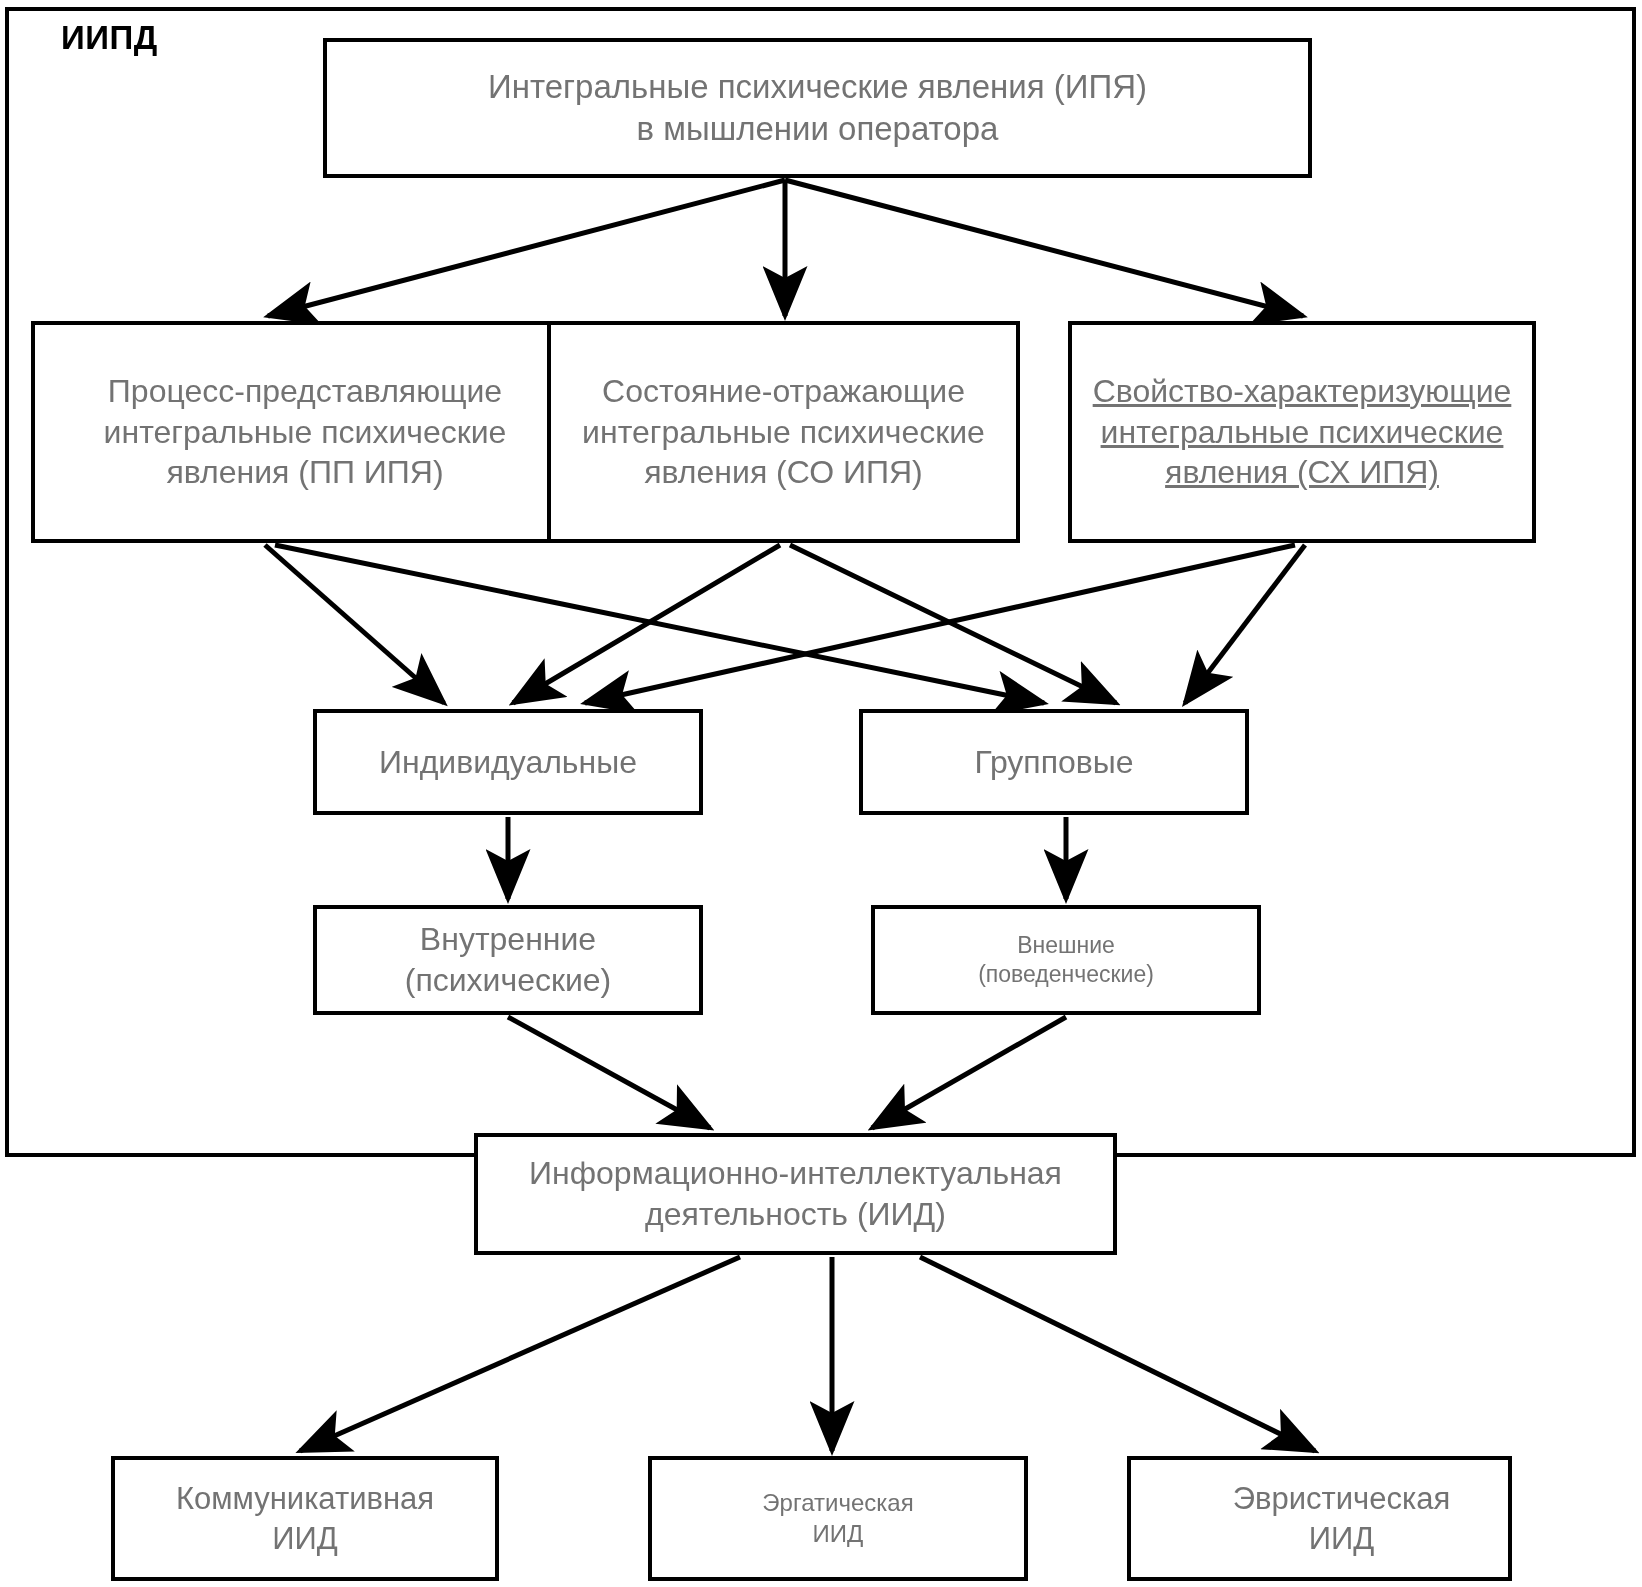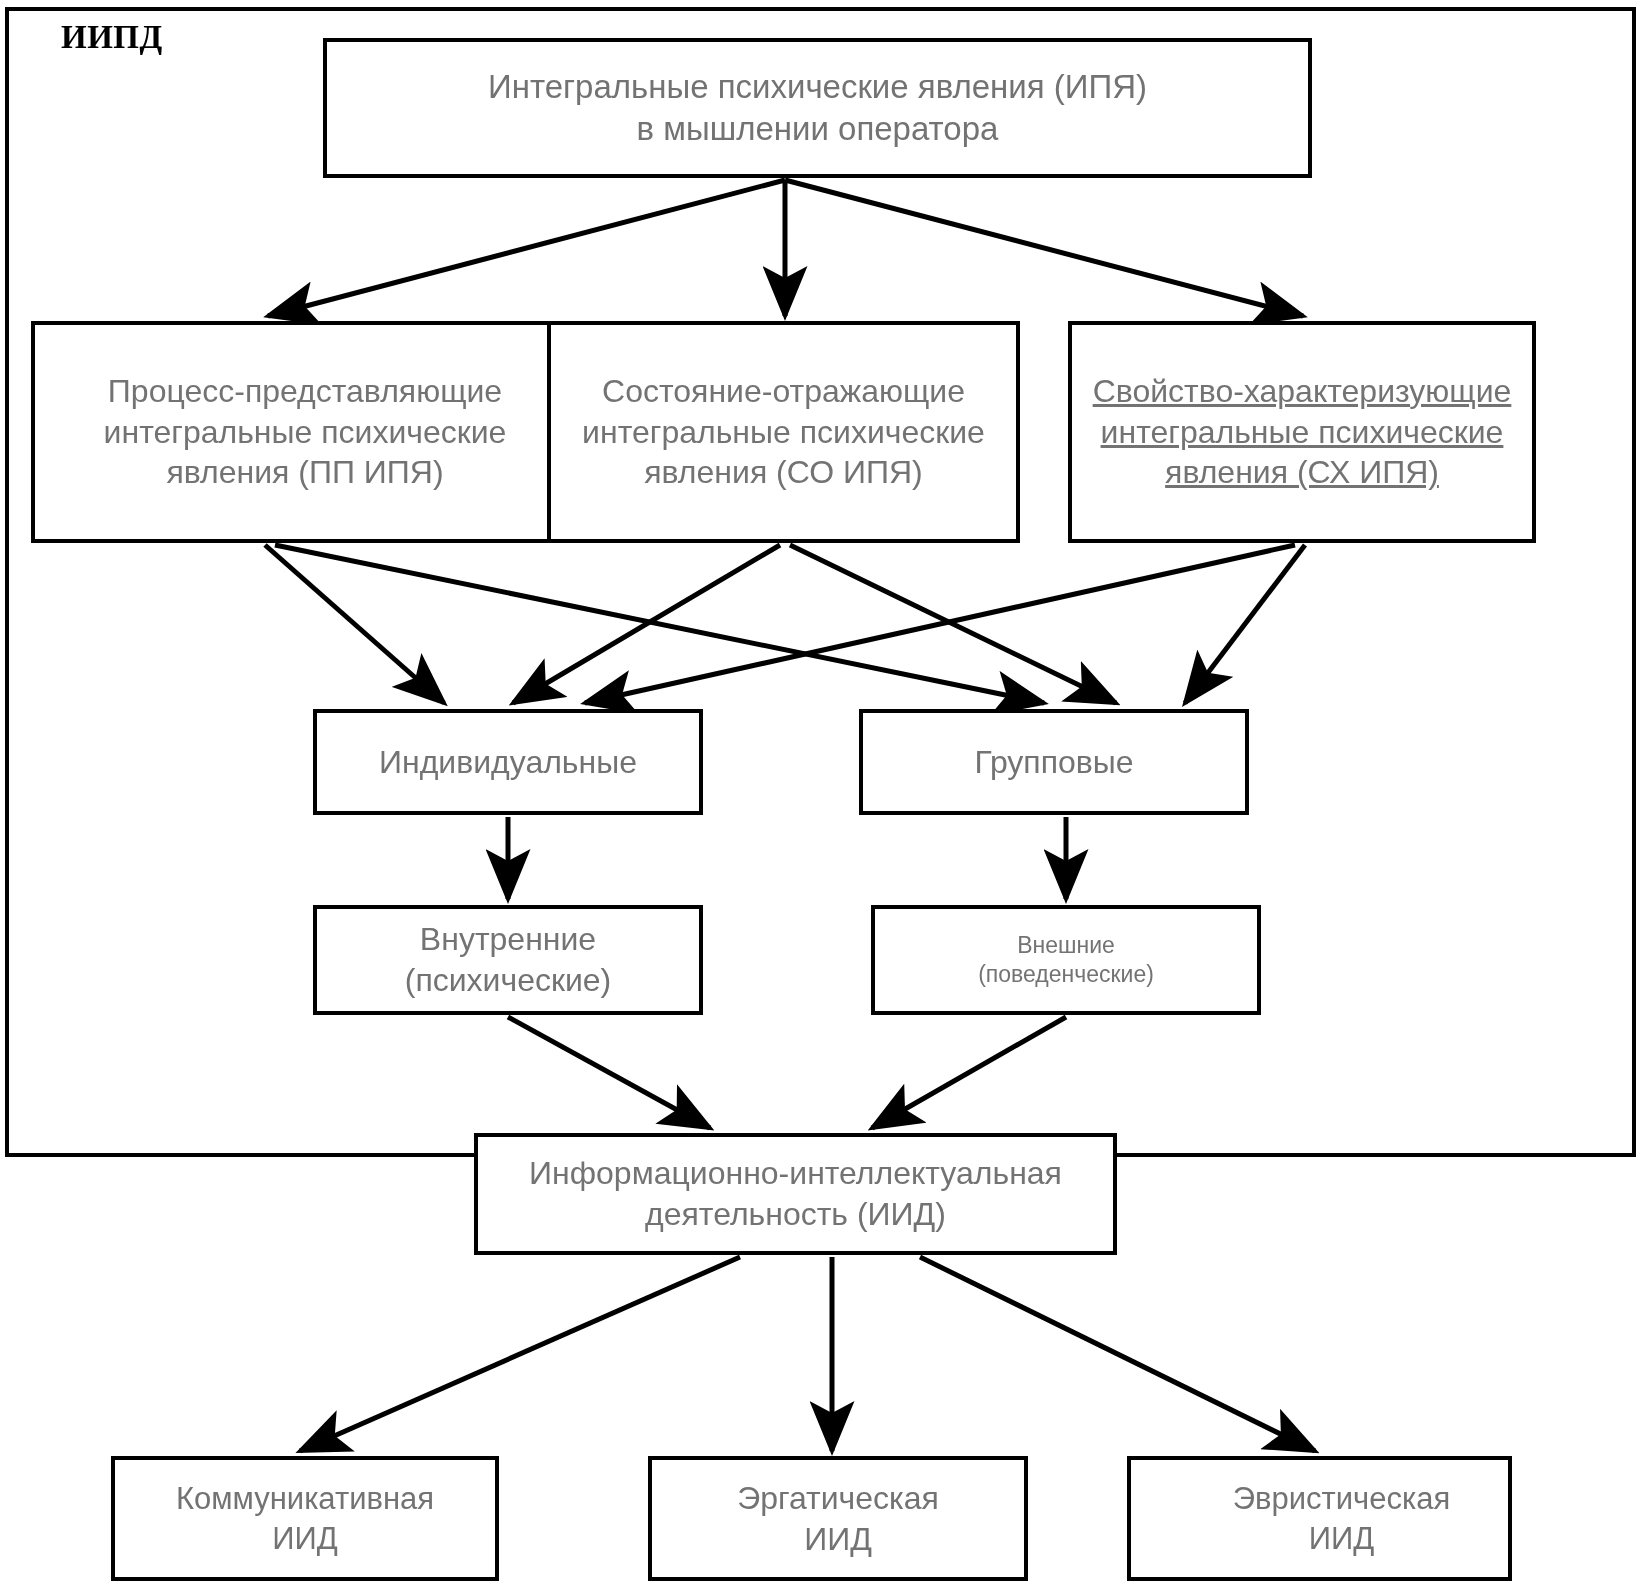--- a/index.html
+++ b/index.html
@@ -49,21 +49,20 @@
     background: transparent;
     border: 4px solid #000000;
     z-index: 1;
   }
   .group-title {
     position: absolute;
     font-weight: bold;
     color: #000000;
     z-index: 3;
     letter-spacing: 0.5px;
-    font-family: Liberation Serif, serif;
   }
   .fs-33 { font-size: 33px; }
 </style>
 </head>
 <body>
 
 <div id="canvas">
 
   <div class="group-frame" id="group-frame" style="left: 5px; top: 7px; width: 1631px; height: 1150px;"></div>
   <div class="group-title fs-33" id="group-title" style="left: 61px; top: 19px;">ИИПД</div>
@@ -130,21 +129,21 @@
       </div>
       <div class="node" style="left: 474px; top: 1133px; width: 643px; height: 122px;">
         <span class="label" style="font-size: 32px;">Информационно-интеллектуальная
 деятельность (ИИД)</span>
       </div>
       <div class="node" style="left: 111px; top: 1456px; width: 388px; height: 125px;">
         <span class="label" style="font-size: 31px;">Коммуникативная
 ИИД</span>
       </div>
       <div class="node" style="left: 648px; top: 1456px; width: 380px; height: 125px;">
-        <span class="label" style="font-size: 32px;">Эргатическая
+        <span class="label" style="font-size: 24px;">Эргатическая
 ИИД</span>
       </div>
       <div class="node" style="left: 1127px; top: 1456px; width: 385px; height: 125px; padding-left: 44px;">
         <span class="label" style="font-size: 31px;">Эвристическая
 ИИД</span>
       </div>
     </div>
 
 </div>
 

